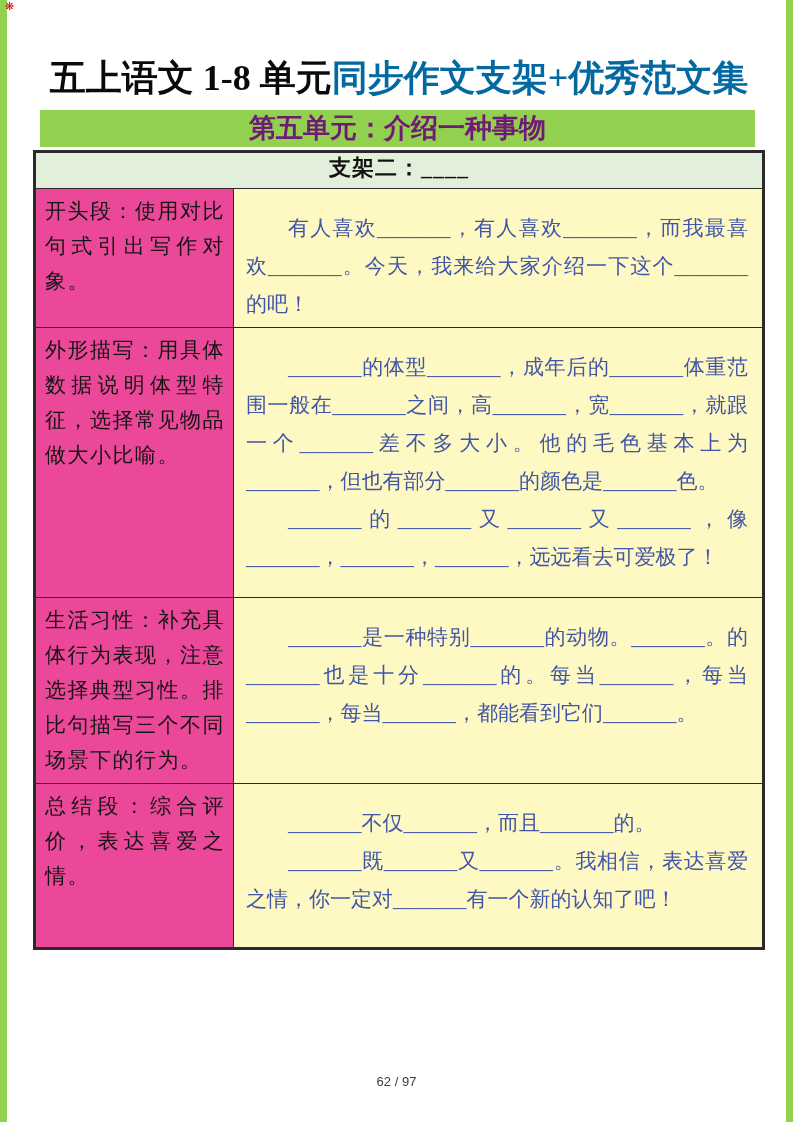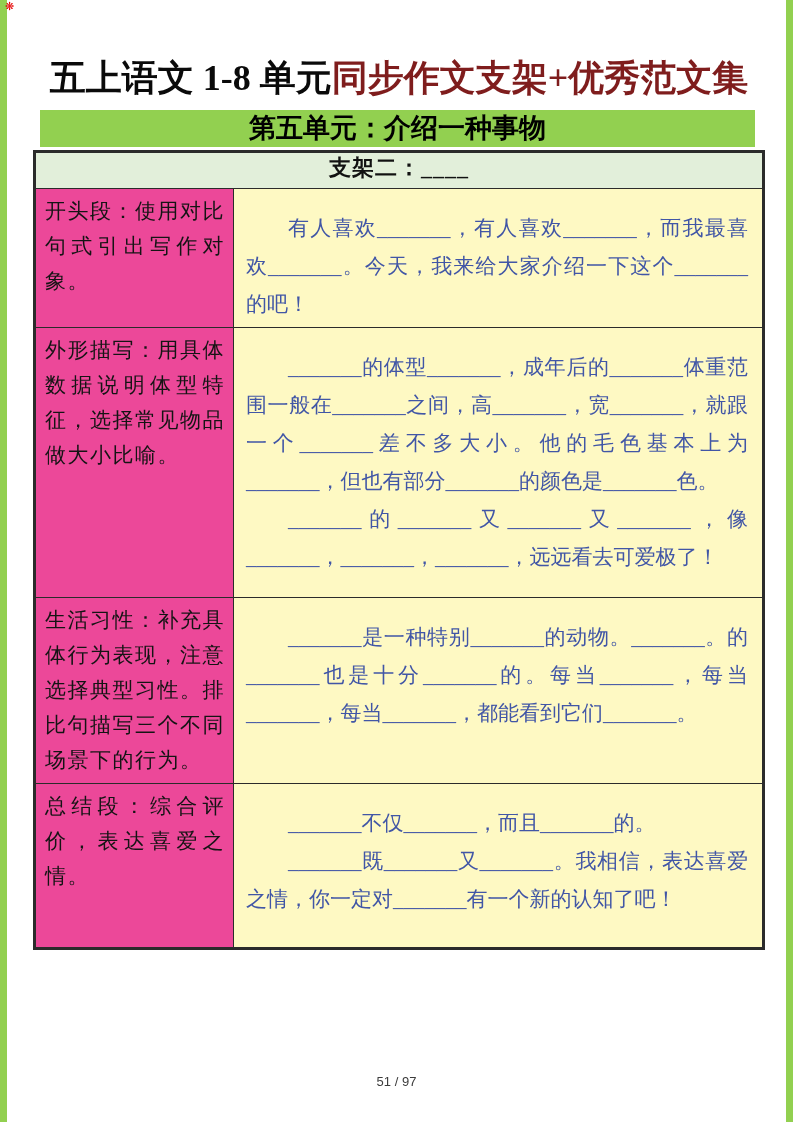--- a/index.html
+++ b/index.html
@@ -27,30 +27,30 @@
   .doc-title {
     margin-top: 54px;
     text-align: center;
     font-weight: 700;
     font-size: 36px;
     line-height: 48px;
     white-space: nowrap;
     letter-spacing: 0px;
     color: #0a0a0a;
   }
-  .doc-title .red { color: #7f1d1d; }
+  .doc-title .red { color: #0369a1; }
   .unit-banner {
     margin: 8px 10px 0 7px;
     background: #92d050;
     height: 37px;
     line-height: 37px;
     text-align: center;
     font-weight: 700;
     font-size: 27px;
-    color: #000000;
+    color: #701a75;
   }
   table.scaffold {
     margin-top: 3px;
     width: 732px;
     border-collapse: collapse;
     table-layout: fixed;
     border: 3px solid #2b2b2b;
   }
   table.scaffold col.c-left  { width: 199px; }
   table.scaffold th, table.scaffold td {
@@ -153,13 +153,13 @@
           <td class="right-cell">
             <p>_______不仅_______，而且_______的。</p>
             <p>_______既_______又_______。我相信，表达喜爱之情，你一定对_______有一个新的认知了吧！</p>
           </td>
         </tr>
       </tbody>
   </table>
 
 </div>
 
-<div class="page-footer">51 / 97</div>
+<div class="page-footer">62 / 97</div>
 
 </body></html>

